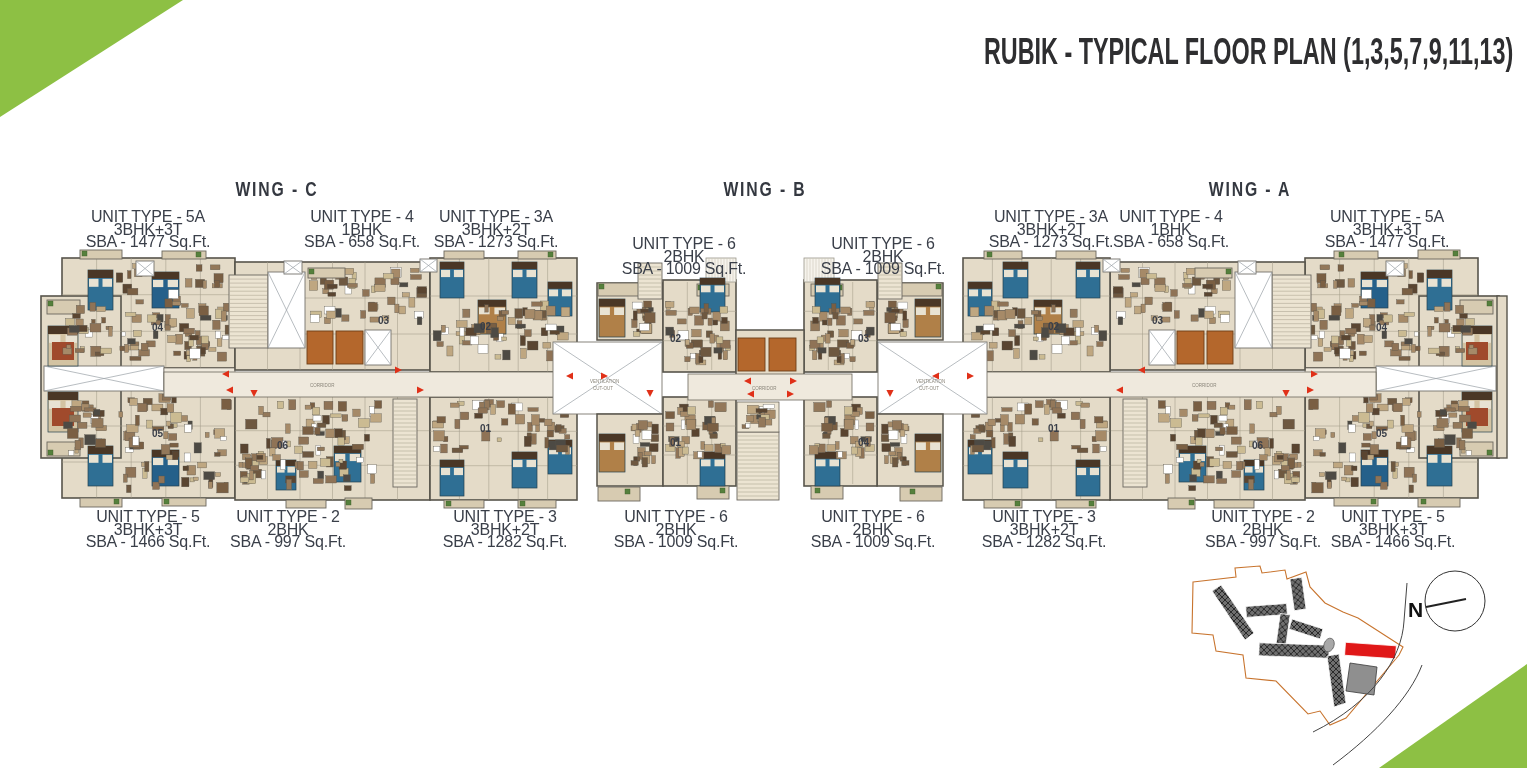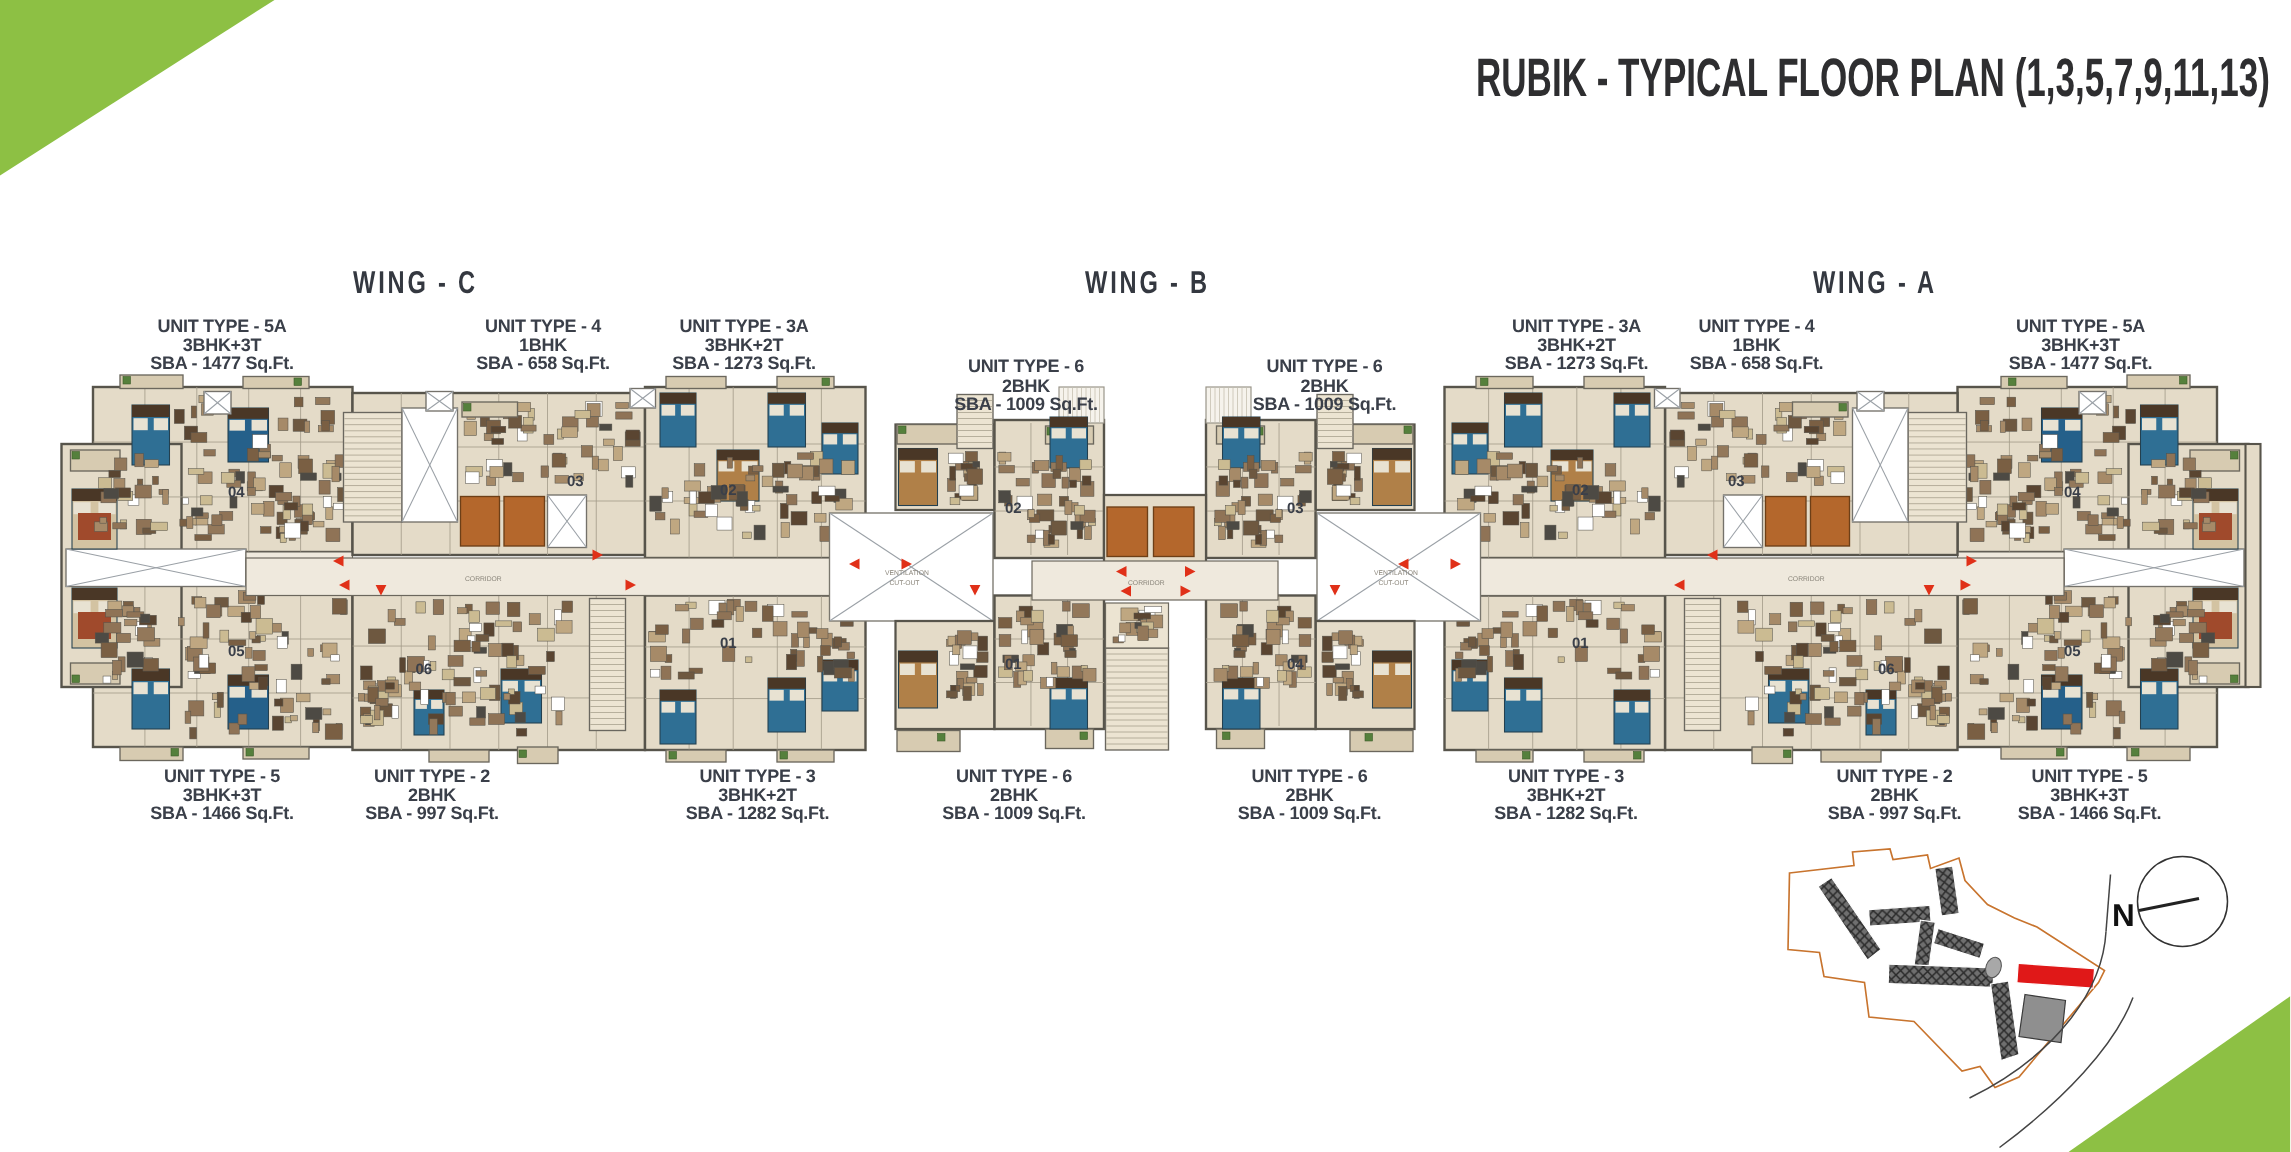--- a/index.html
+++ b/index.html
@@ -1,16 +1,16 @@
 <!DOCTYPE html>
 <html><head><meta charset="utf-8"><style>
 html,body{margin:0;padding:0;}
 body{width:1527px;height:768px;position:relative;font-family:"Liberation Sans",sans-serif;background:#fff;overflow:hidden;}
 .abs{position:absolute;}
-.ulabel{position:absolute;text-align:center;color:#3a3f49;font-size:12px;font-weight:bold;line-height:12.6px;letter-spacing:-0.2px;white-space:nowrap;transform:translateX(-50%);}
+.ulabel{position:absolute;text-align:center;color:#3a3f49;font-size:16px;font-weight:normal;line-height:12.6px;letter-spacing:-0.2px;white-space:nowrap;transform:translateX(-50%);}
 .wing{position:absolute;color:#343840;font-size:21px;font-weight:bold;letter-spacing:2.5px;transform:translateX(-50%) scaleX(0.75);white-space:nowrap;}
 </style></head><body>
 
 <svg class="abs" style="left:0;top:0" width="200" height="130" viewBox="0 0 200 130">
     <polygon points="0,0 183,0 0,117" fill="#8dc044"></polygon>
   </svg>
 
 <svg class="abs" style="left:1379px;top:664px" width="148" height="104" viewBox="0 0 148 104">
     <polygon points="148,0 148,104 0,104" fill="#8dc044"></polygon>
   </svg>

